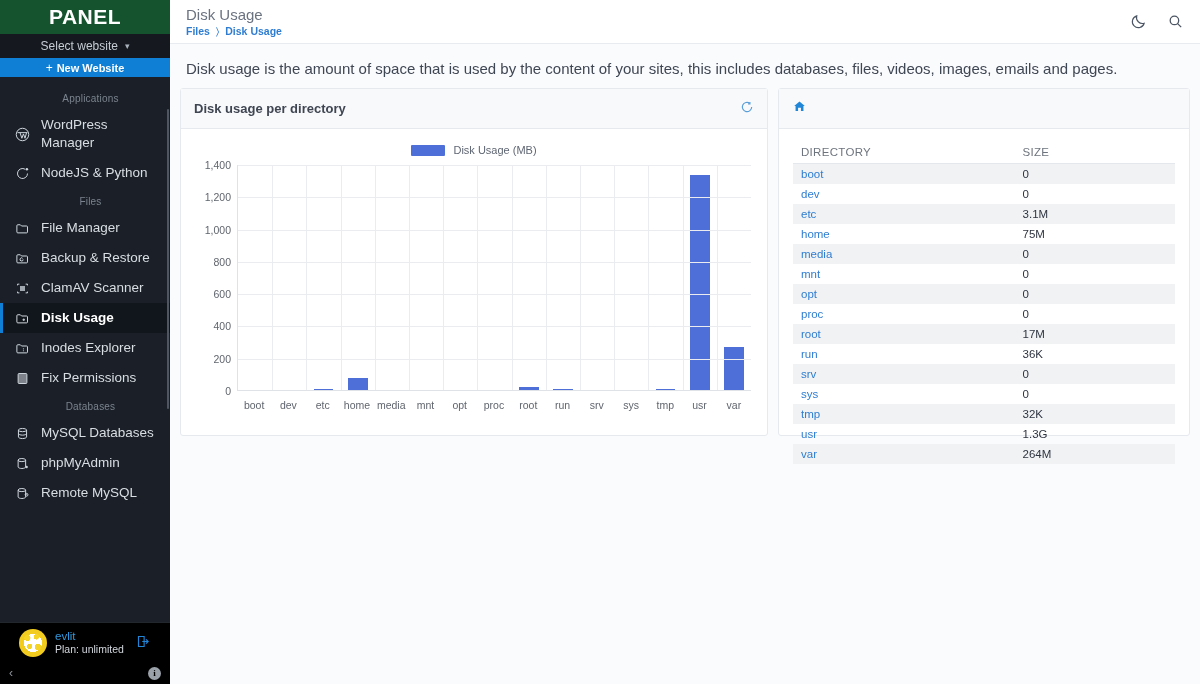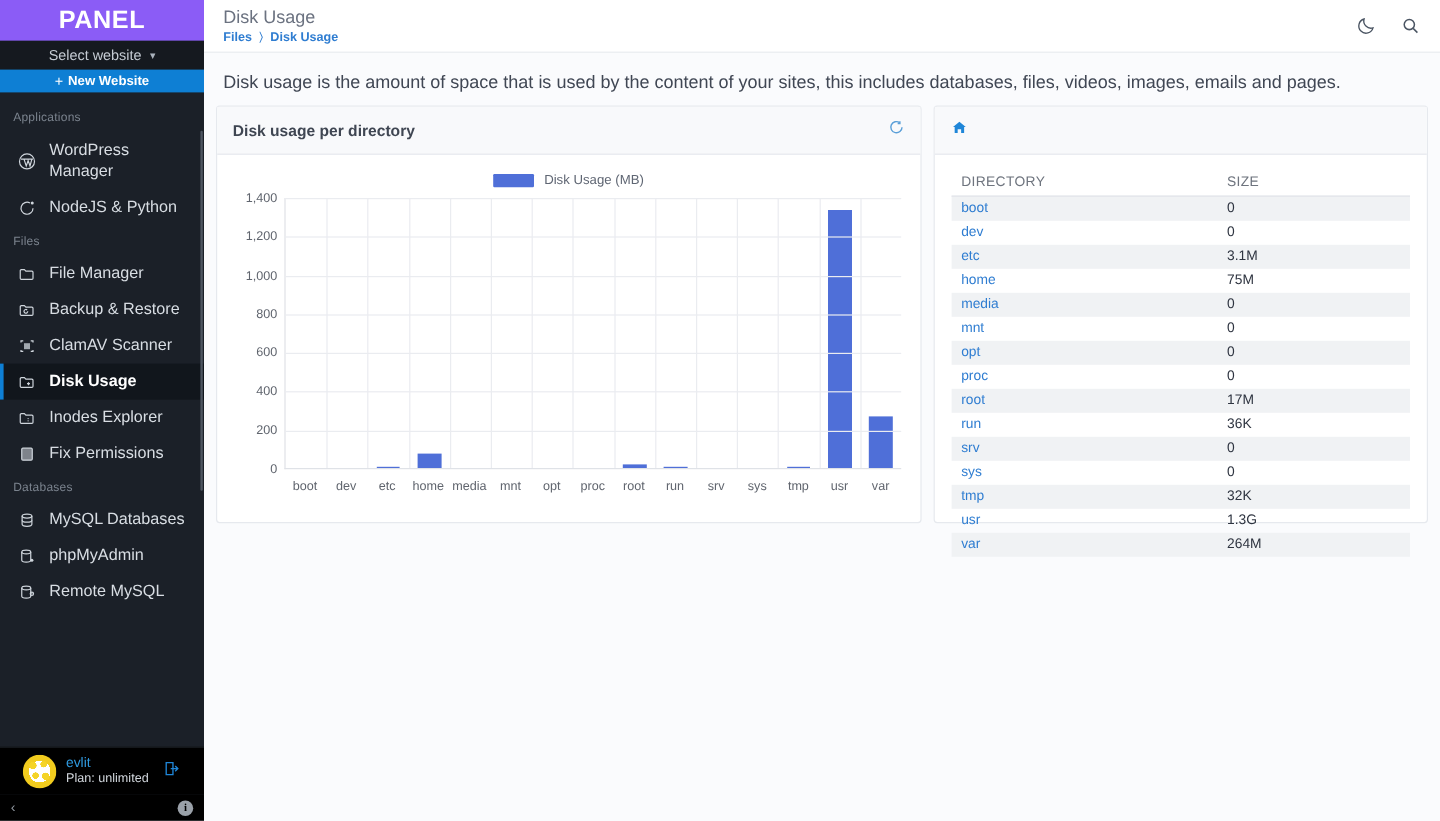--- a/index.html
+++ b/index.html
@@ -13,21 +13,21 @@
 
   
   .sidebar {
     width: 170px; height: 684px;
     background: #1b2028;
     display: flex; flex-direction: column;
     flex: 0 0 170px;
     position: relative;
   }
   .brand {
-    height: 34px; background: #8b5cf6;
+    height: 34px; background: #14532d;
     display: flex; align-items: center; justify-content: center;
   }
   .brand-text {
     color: #fff; font-size: 21px; font-weight: bold; letter-spacing: .5px;
   }
   .select-website {
     height: 24px; background: #15191f;
     display: flex; align-items: center; justify-content: center;
     gap: 7px; color: #c6ccd4; font-size: 12px;
   }
@@ -39,21 +39,21 @@
   }
   .plus { font-weight: normal; font-size: 12px; }
 
   .nav { flex: 1; overflow: hidden; padding-top: 8px; position: relative; }
   .nav-scroll {
     position: absolute; right: 1px; top: 32px; width: 2px; height: 300px;
     background: #4e5661; border-radius: 1px;
   }
   .group-label {
     color: #7b838e; font-size: 10px;
-    padding: 8px 0 6px 11px; letter-spacing: .2px;
+    padding: 8px 0 6px 11px; letter-spacing: .2px; text-align: center;
   }
   .nav-item {
     display: flex; align-items: center; gap: 10px;
     padding: 6px 10px 6px 11px;
     color: #d8dde3; font-size: 13.5px;
     line-height: 18px;
     border-left: 3px solid transparent;
     cursor: pointer;
   }
   .nav-item.active {

